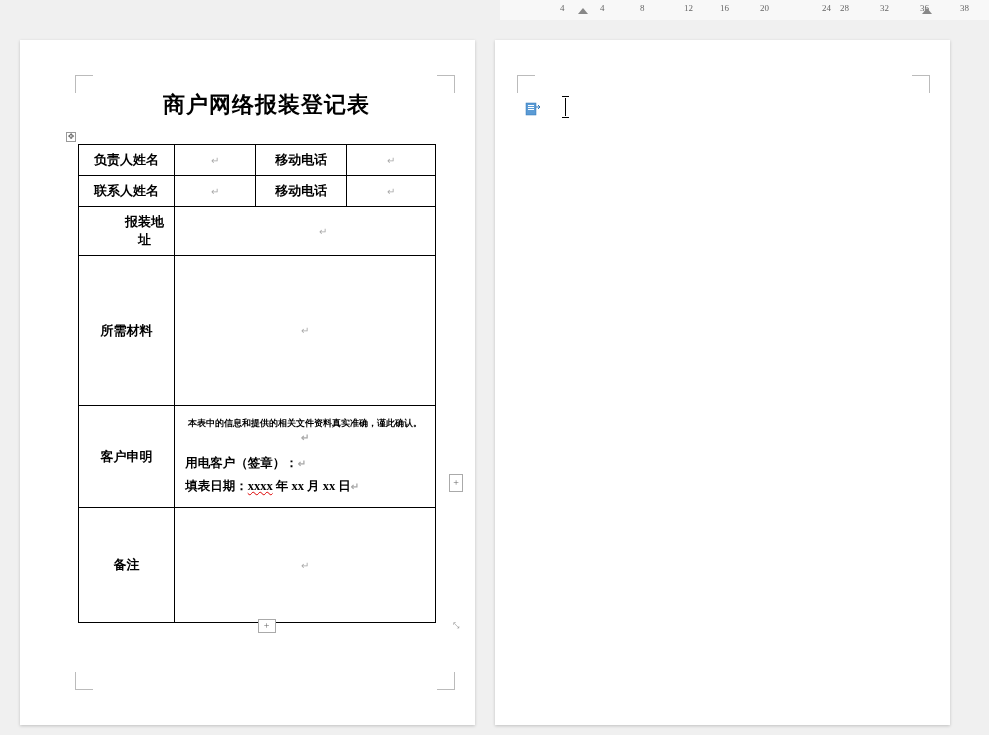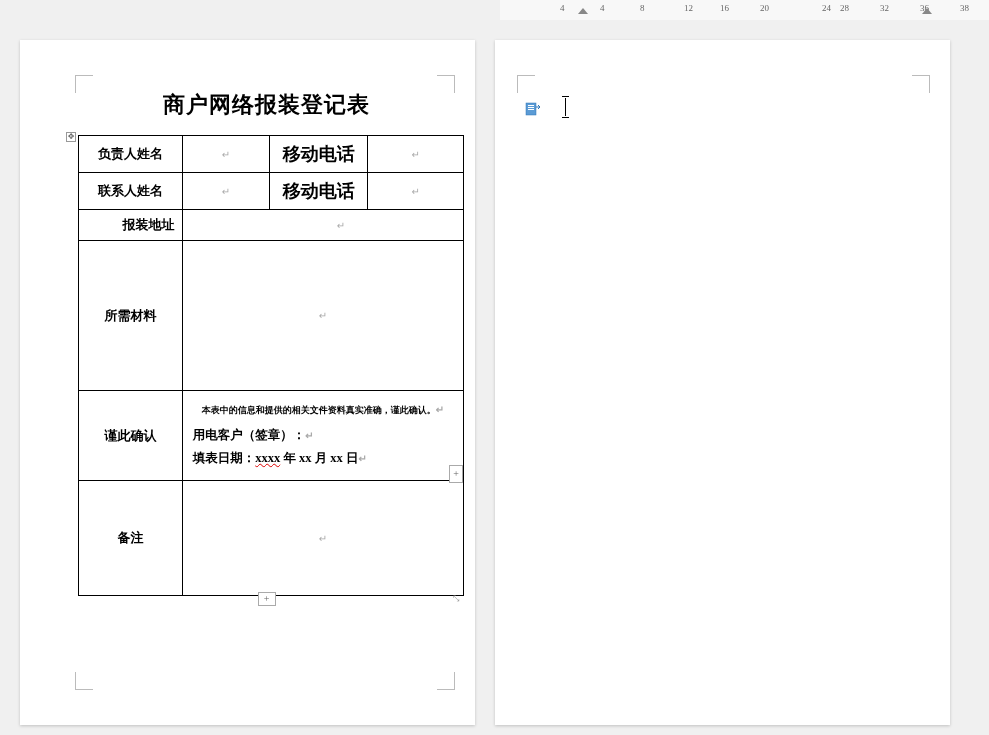--- a/index.html
+++ b/index.html
@@ -83,56 +83,56 @@
       position: absolute;
       top: 50px;
       left: 58px;
       right: 20px;
       bottom: 50px;
     }
     .title {
       text-align: center;
       font-size: 22px;
       font-weight: bold;
-      margin-bottom: 15px;
+      margin-bottom: 24px;
       letter-spacing: 1px;
     }
     .table-anchor {
       position: absolute;
       left: -12px;
       top: 42px;
       width: 10px;
       height: 10px;
       border: 1px solid #999;
       font-size: 8px;
       line-height: 8px;
       text-align: center;
       color: #666;
     }
     .form-table {
       border-collapse: collapse;
-      width: 386px;
+      width: 358px;
       font-size: 13px;
     }
     .form-table td {
       border: 1.5px solid #000;
       padding: 6px 4px;
       vertical-align: middle;
       text-align: center;
       position: relative;
     }
     .form-table .label-cell {
       font-weight: bold;
       width: 76px;
       font-size: 13px;
     }
     .form-table .small-label {
       font-weight: bold;
       width: 72px;
-      font-size: 18px;
+      font-size: 13px;
     }
     .form-table .empty-cell {
       width: 64px;
       color: #aaa;
       font-size: 10px;
     }
     .row-h1 td { height: 28px; }
     .row-h2 td { height: 28px; }
     .row-h3 td { height: 28px; padding-left: 40px; }
     .row-materials td { height: 150px; }
@@ -288,21 +288,21 @@
           </tr>
           <tr class="row-h3">
             <td class="label-cell">报装地址</td>
             <td class="empty-cell" colspan="3"><span class="para-mark">↵</span></td>
           </tr>
           <tr class="row-materials">
             <td class="label-cell">所需材料</td>
             <td class="empty-cell" colspan="3"><span class="para-mark">↵</span></td>
           </tr>
           <tr class="row-declaration">
-            <td class="label-cell">谨此确认</td>
+            <td class="label-cell">客户申明</td>
             <td colspan="3">
               <div class="declaration-content">
                 <div class="decl-small"><span>本表中的信息和提供的相关文件资料真实准确，谨此确认。</span><span class="para-mark">↵</span></div>
                 <div class="decl-line"><span>用电客户（签章）：</span><span class="para-mark">↵</span></div>
                 <div class="decl-line"><span>填表日期：</span><span class="underline-red">xxxx</span> <span>年 xx 月 xx 日</span><span class="para-mark">↵</span></div>
               </div>
             </td>
           </tr>
           <tr class="row-remarks">
             <td class="label-cell">备注</td>

